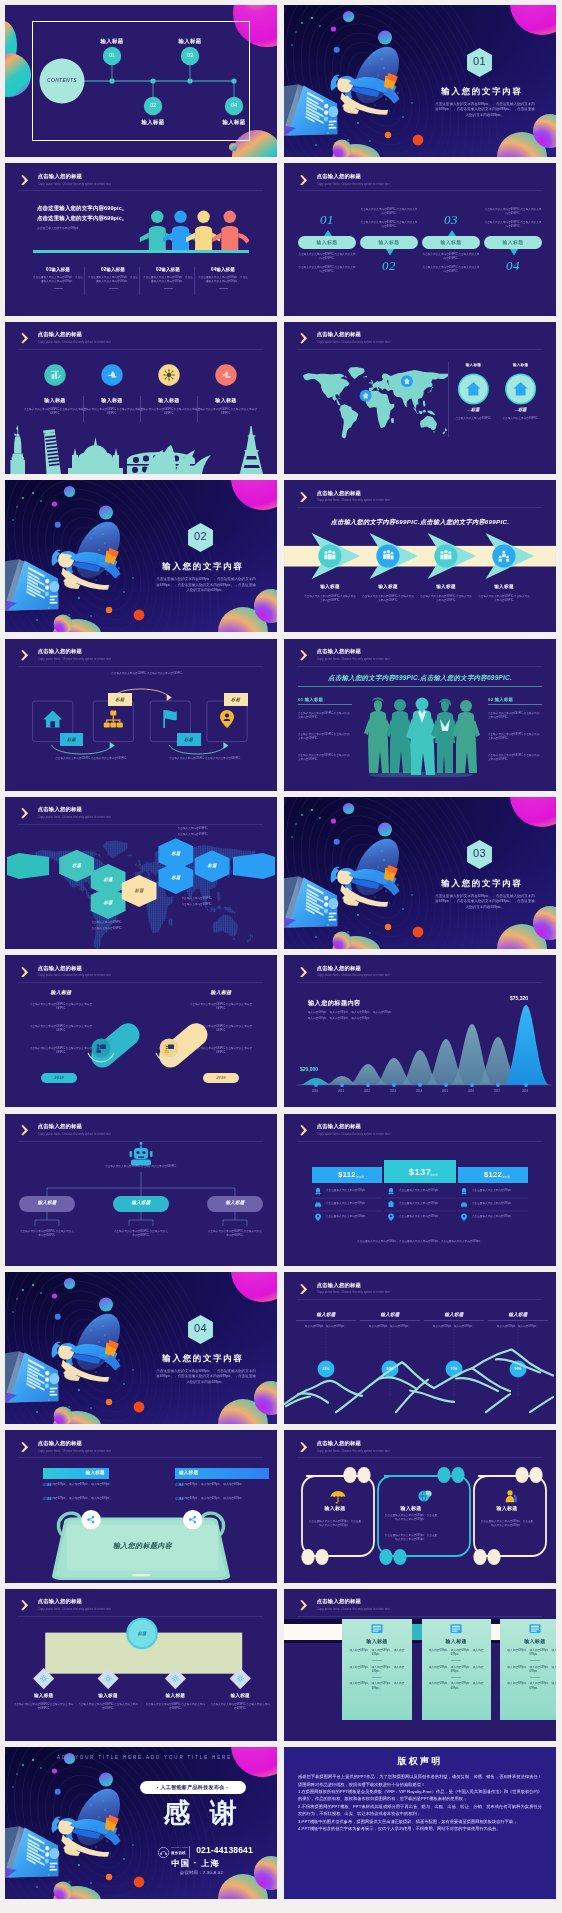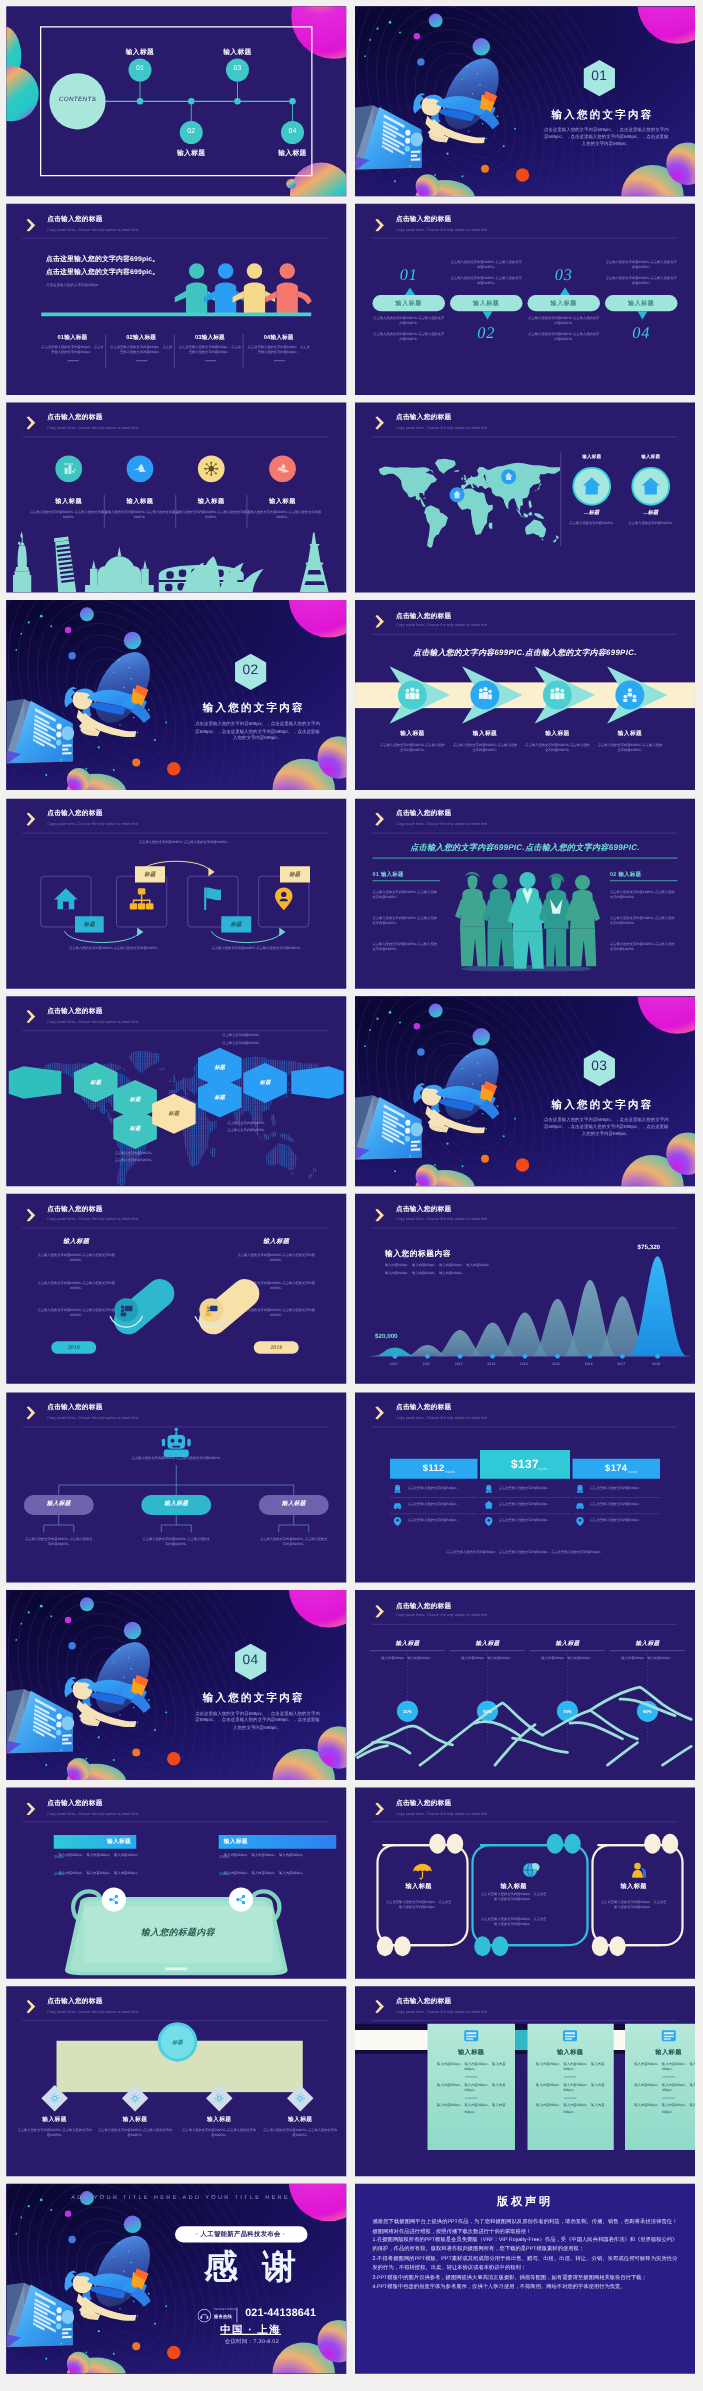--- a/index.html
+++ b/index.html
@@ -1532,21 +1532,21 @@
             <circle cx="3.5" cy="5.5" r="1.4"></circle>
           </g>
       <g transform="translate(180,103) scale(.5)">
             <path d="M0 -7 C3.5 -7 6 -4.5 6 -1 C6 3 0 8 0 8 C0 8 -6 3 -6 -1 C-6 -4.5 -3.5 -7 0 -7 Z"></path>
             <circle cx="0" cy="-1.5" r="2" fill="#2a1a6b"></circle>
           </g>
     </g>
   </svg>
   <div class="price" style="left:28px;top:56px;width:70px;">$112</div>
   <div class="price" style="left:100px;top:52px;width:72px;font-size:9.5px;">$137</div>
-  <div class="price" style="left:174px;top:56px;width:70px;">$174</div>
+  <div class="price" style="left:174px;top:56px;width:70px;">$122</div>
   <div class="punit" style="left:72px;top:62px;">/month</div>
   <div class="punit" style="left:146px;top:60px;">/month</div>
   <div class="punit" style="left:218px;top:62px;">/month</div>
   <div class="tiny prow" style="left:42px;top:75px;">点击这里输入您的文字内容699pic。</div>
   <div class="tiny prow" style="left:42px;top:88px;">点击这里输入您的文字内容699pic。</div>
   <div class="tiny prow" style="left:42px;top:101px;">点击这里输入您的文字内容699pic。</div>
   <div class="tiny prow" style="left:115px;top:75px;">点击这里输入您的文字内容699pic。</div>
   <div class="tiny prow" style="left:115px;top:88px;">点击这里输入您的文字内容699pic。</div>
   <div class="tiny prow" style="left:115px;top:101px;">点击这里输入您的文字内容699pic。</div>
   <div class="tiny prow" style="left:188px;top:75px;">点击这里输入您的文字内容699pic。</div>
@@ -2250,22 +2250,22 @@
   <svg style="position:absolute;left:153px;top:99.5px" width="11" height="11" viewBox="0 0 12 12">
     <circle cx="6" cy="6" r="5.6" fill="none" stroke="#cfc6f0" stroke-width=".8"></circle>
     <path d="M3.2 7 C3.2 4.4 8.8 4.4 8.8 7" fill="none" stroke="#cfc6f0" stroke-width=".8"></path>
     <rect x="2.5" y="6.3" width="1.6" height="2.6" rx=".8" fill="#cfc6f0"></rect>
     <rect x="7.9" y="6.3" width="1.6" height="2.6" rx=".8" fill="#cfc6f0"></rect>
   </svg>
   <div style="position:absolute;left:166px;top:99px;font-size:2.5px;color:#b9aee8;letter-spacing:.05px;">Service Hotline</div>
   <div style="position:absolute;left:166px;top:103.5px;font-size:3.5px;font-weight:bold;color:#e7e2ff;letter-spacing:.2px;">服务热线</div>
   <div style="position:absolute;left:184px;top:98.5px;width:.6px;height:12px;background:#8d82c8;"></div>
   <div style="position:absolute;left:191.2px;top:98px;font-size:8.6px;font-weight:bold;color:#fff;letter-spacing:.1px;">021-44138641</div>
-  <div style="position:absolute;left:160px;top:110.5px;width:71px;text-align:center;font-size:8.4px;
-              font-weight:bold;color:#fff;letter-spacing:1.1px;white-space:nowrap;text-decoration:underline;">中国 · 上海</div>
+  <div style="position:absolute;left:144px;top:110.5px;width:71px;text-align:right;font-size:8.4px;
+              font-weight:bold;color:#fff;letter-spacing:1.1px;white-space:nowrap;">中国 · 上海</div>
   <div style="position:absolute;left:160px;top:123px;width:73px;text-align:center;font-size:4.4px;
               color:#cfc6f0;letter-spacing:.2px;white-space:nowrap;">会议时间：7.30-8.02</div>
 </div>
 
 <div class="slide" style="background:#2b1d86">
   <div style="position:absolute;left:0;top:8px;width:272px;text-align:center;font-size:9px;
               font-weight:bold;color:#fff;letter-spacing:2.2px;">版权声明</div>
   <div style="position:absolute;left:14px;top:26px;width:244px;">
     <div class="cpp">感谢您下载摄图网平台上提供的PPT作品，为了您和摄图网以及原创作者的利益，请勿复制、传播、销售，否则将承担法律责任！摄图网将对作品进行维权，按照传播下载次数进行十倍的索取赔偿！</div>
     <div class="cpp">1.在摄图网版权所有的PPT模板是会员免费版（VRF：VIP Royalty-Free）作品，受《中国人民共和国著作法》和《世界版权公约》的保护，作品的所有权、版权和著作权归摄图网所有，您下载的是PPT模板素材的使用权；</div>

